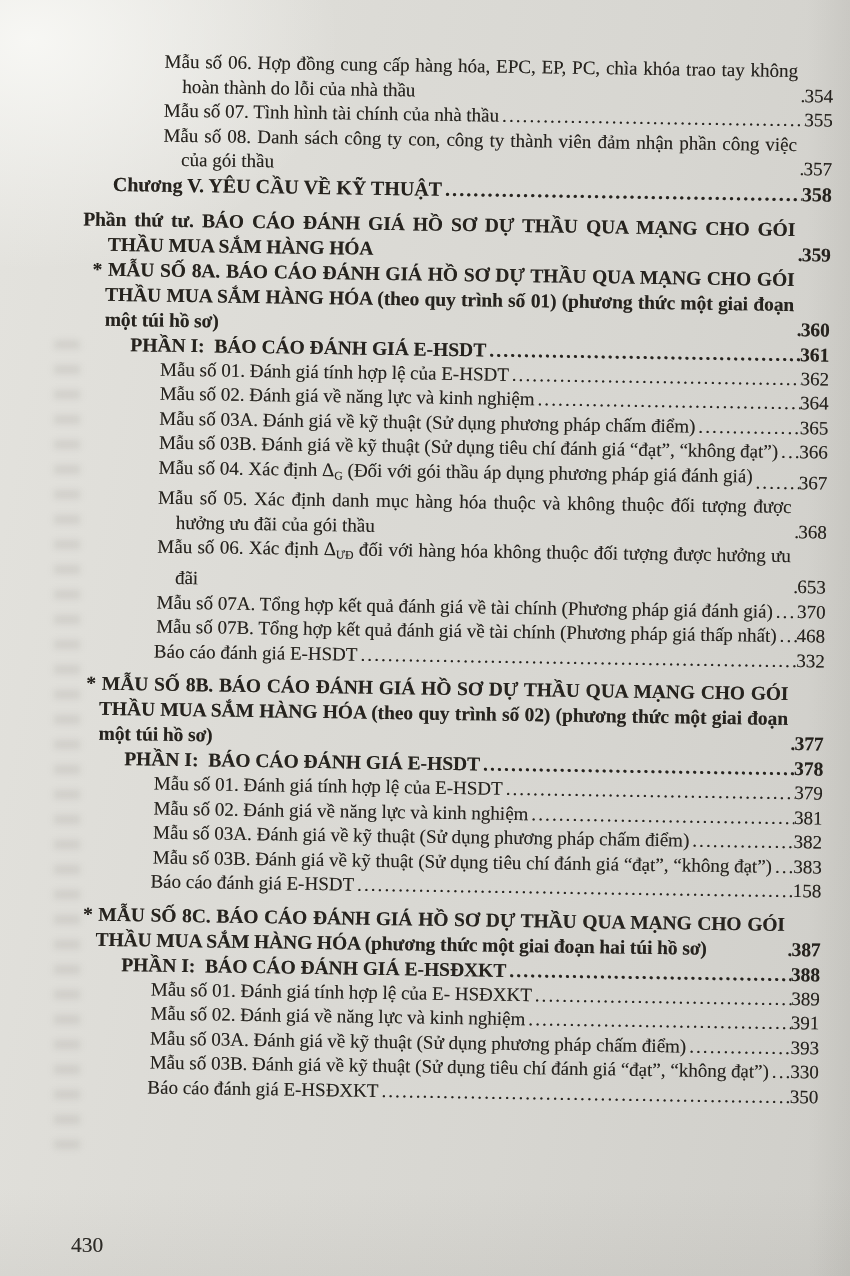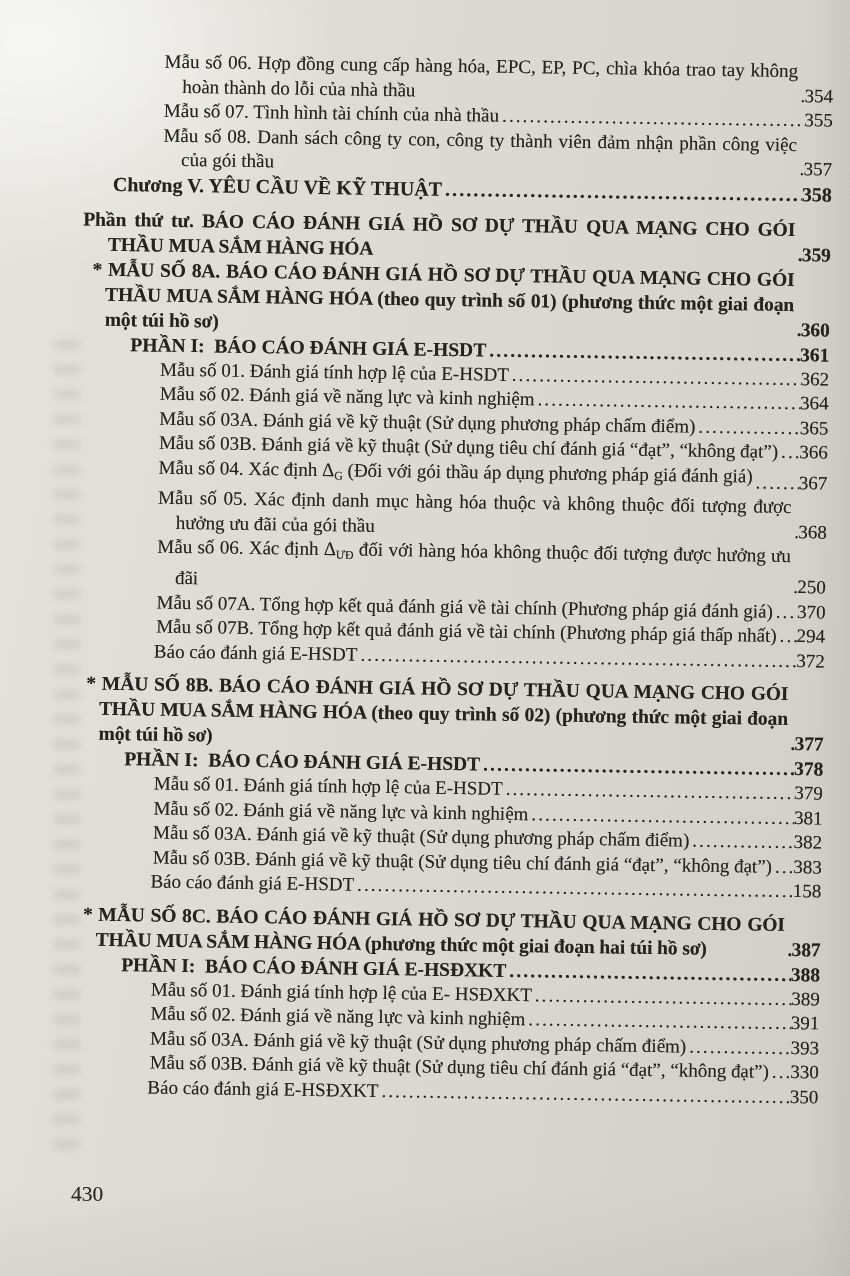--- a/index.html
+++ b/index.html
@@ -35,21 +35,21 @@
   .entry{padding-left:97px;}   .entry .label{text-indent:-18px;}
   .report{padding-left:77px;}
   .chapter{padding-left:29px;font-weight:bold;font-size:20px;line-height:25px;}
   .part{padding-left:25px;font-weight:bold;font-size:19.5px;line-height:25px;letter-spacing:-.1px;margin-top:10px;}
   .part .label{text-indent:-25px;}
   .form{padding-left:23px;font-weight:bold;font-size:19.5px;line-height:25px;letter-spacing:-.1px;}
   .form .label{text-indent:-13px;}
   .phan{padding-left:49px;font-weight:bold;font-size:19.5px;line-height:25px;}
   .sec-gap{margin-top:8px;}
   .sgn{font-size:.62em;vertical-align:-.28em;letter-spacing:0;}
-  .footer{position:absolute;left:71px;top:1182px;font-size:21.5px;color:#2c2a26;text-shadow:0 0 .5px rgba(40,36,30,.4);}
+  .footer{position:absolute;left:71px;top:1233px;font-size:21.5px;color:#2c2a26;text-shadow:0 0 .5px rgba(40,36,30,.4);}
 </style>
 </head>
 <body>
 
 <div class="paper">
   <div class="bleed"></div>
 
   <div class="toc">
     <div class="row entry">
         <span class="label">Mẫu số 06. Hợp đồng cung cấp hàng hóa, EPC, EP, PC, chìa khóa trao tay không hoàn thành do lỗi của nhà thầu</span>
@@ -112,36 +112,36 @@
         <span class="pageno">367</span>
       </div>
     <div class="row entry">
         <span class="label">Mẫu số 05. Xác định danh mục hàng hóa thuộc và không thuộc đối tượng  được hưởng ưu đãi của gói thầu</span>
         <span class="leader"></span>
         <span class="pageno">368</span>
       </div>
     <div class="row entry">
         <span class="label"><span>Mẫu số 06. Xác định Δ</span><span class="sgn">ƯĐ</span><span> đối với hàng hóa  không thuộc đối tượng được hưởng ưu đãi</span></span>
         <span class="leader"></span>
-        <span class="pageno">250</span>
+        <span class="pageno">653</span>
       </div>
     <div class="row entry">
         <span class="label">Mẫu số 07A. Tổng hợp kết quả đánh giá về tài chính (Phương pháp giá đánh giá)</span>
         <span class="leader"></span>
         <span class="pageno">370</span>
       </div>
     <div class="row entry">
         <span class="label">Mẫu số 07B. Tổng hợp kết quả đánh giá về tài chính (Phương pháp giá thấp nhất)</span>
         <span class="leader"></span>
-        <span class="pageno">294</span>
+        <span class="pageno">468</span>
       </div>
     <div class="row report">
         <span class="label">Báo cáo đánh giá E-HSDT</span>
         <span class="leader"></span>
-        <span class="pageno">372</span>
+        <span class="pageno">332</span>
       </div>
     <div class="row form sec-gap">
         <span class="label">* MẪU SỐ 8B. BÁO CÁO ĐÁNH GIÁ HỒ SƠ DỰ THẦU QUA MẠNG CHO GÓI THẦU MUA SẮM HÀNG HÓA  (theo quy trình số 02)  (phương thức một giai đoạn một túi hồ sơ)</span>
         <span class="leader"></span>
         <span class="pageno">377</span>
       </div>
     <div class="row phan">
         <span class="label">PHẦN I:&nbsp; BÁO CÁO ĐÁNH GIÁ E-HSDT</span>
         <span class="leader"></span>
         <span class="pageno">378</span>

